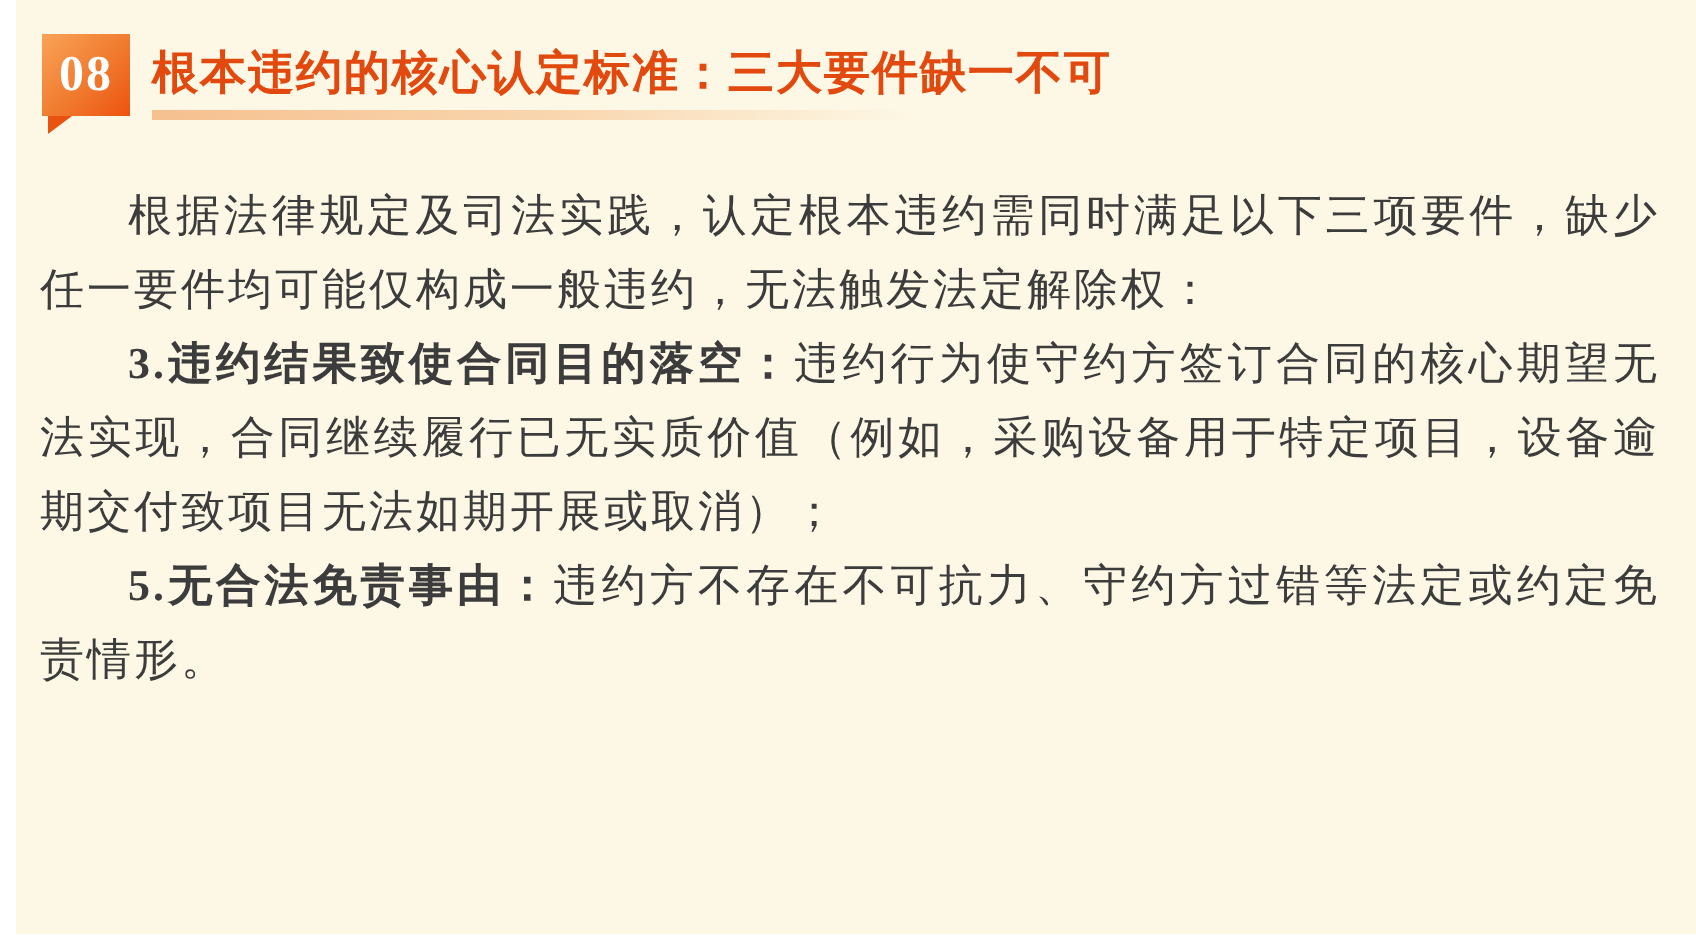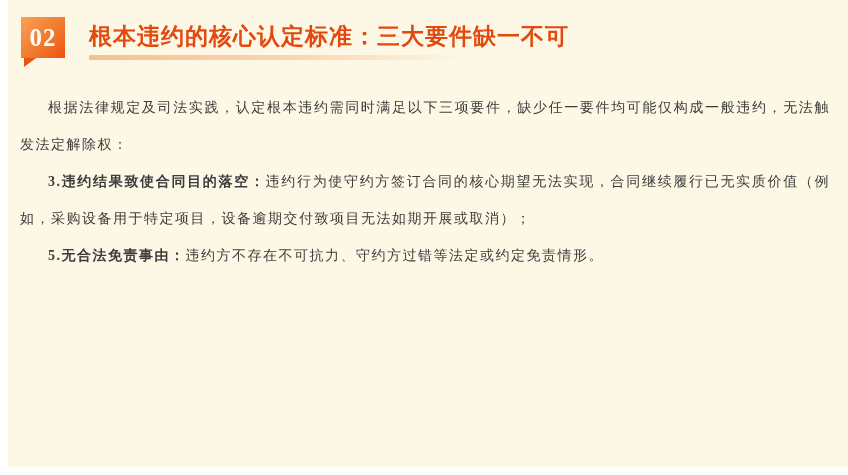--- a/index.html
+++ b/index.html
@@ -36,61 +36,61 @@
   }
   .badge::after {
     content: "";
     position: absolute;
     left: 3px; bottom: -9px;
     width: 0; height: 0;
     border-top: 9px solid #e9520f;
     border-right: 12px solid transparent;
   }
   .title-wrap {
-    margin-left: 24px;
+    margin-left: 11px;
     margin-top: 5px;
     font-family: Liberation Serif, serif;
   }
   .title {
     font-size: 23px;
     font-weight: 700;
     color: #e2490e;
     letter-spacing: 1px;
     line-height: 1.3;
   }
   .title-underline {
     width: 382px;
     height: 5px;
     margin-top: 3px;
     background: linear-gradient(90deg, #f6c08f 0%, #f9d7b0 55%, rgba(253,248,230,0) 100%);
   }
   
   .content {
     margin-top: 29px;
     padding: 0 18px 0 12px;
-    font-size: 14px;
+    font-size: 22px;
     line-height: 37px;
     color: #3c3c3c;
     letter-spacing: 1.5px;
     text-align: justify;
   }
   .content p {
     text-indent: 2em;
     margin: 0;
   }
   .lead { font-weight: 700; }
 </style>
 </head>
 <body>
 
 <div class="page">
 
   <div class="header">
     <div class="badge">
-      <span>02</span>
+      <span>08</span>
     </div>
     <div class="title-wrap">
       <div class="title">根本违约的核心认定标准：三大要件缺一不可</div>
       <div class="title-underline"></div>
     </div>
   </div>
 
   <div class="content">
     <p><span class="lead"></span><span>根据法律规定及司法实践，认定根本违约需同时满足以下三项要件，缺少任一要件均可能仅构成一般违约，无法触发法定解除权：</span></p>
 

